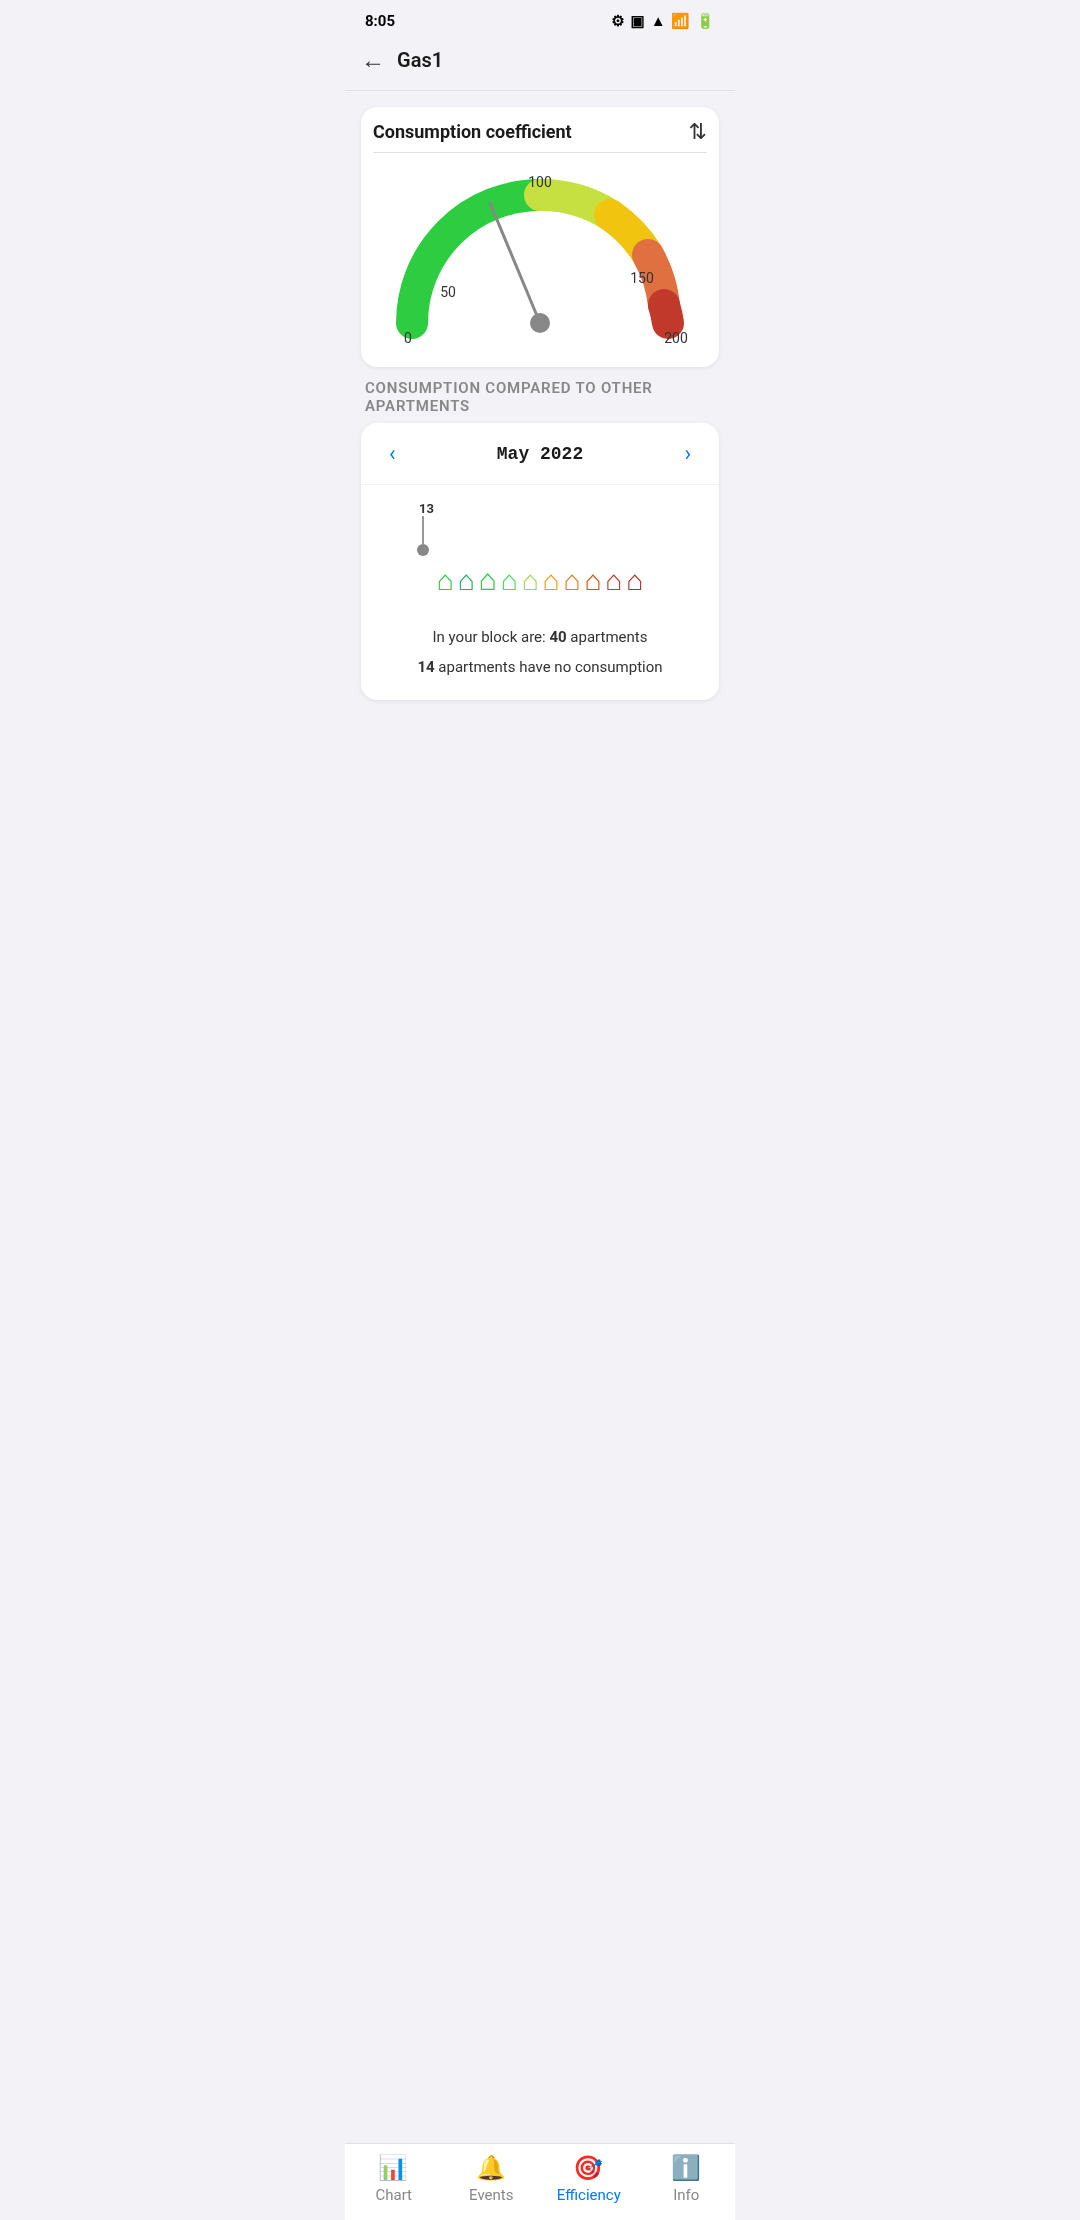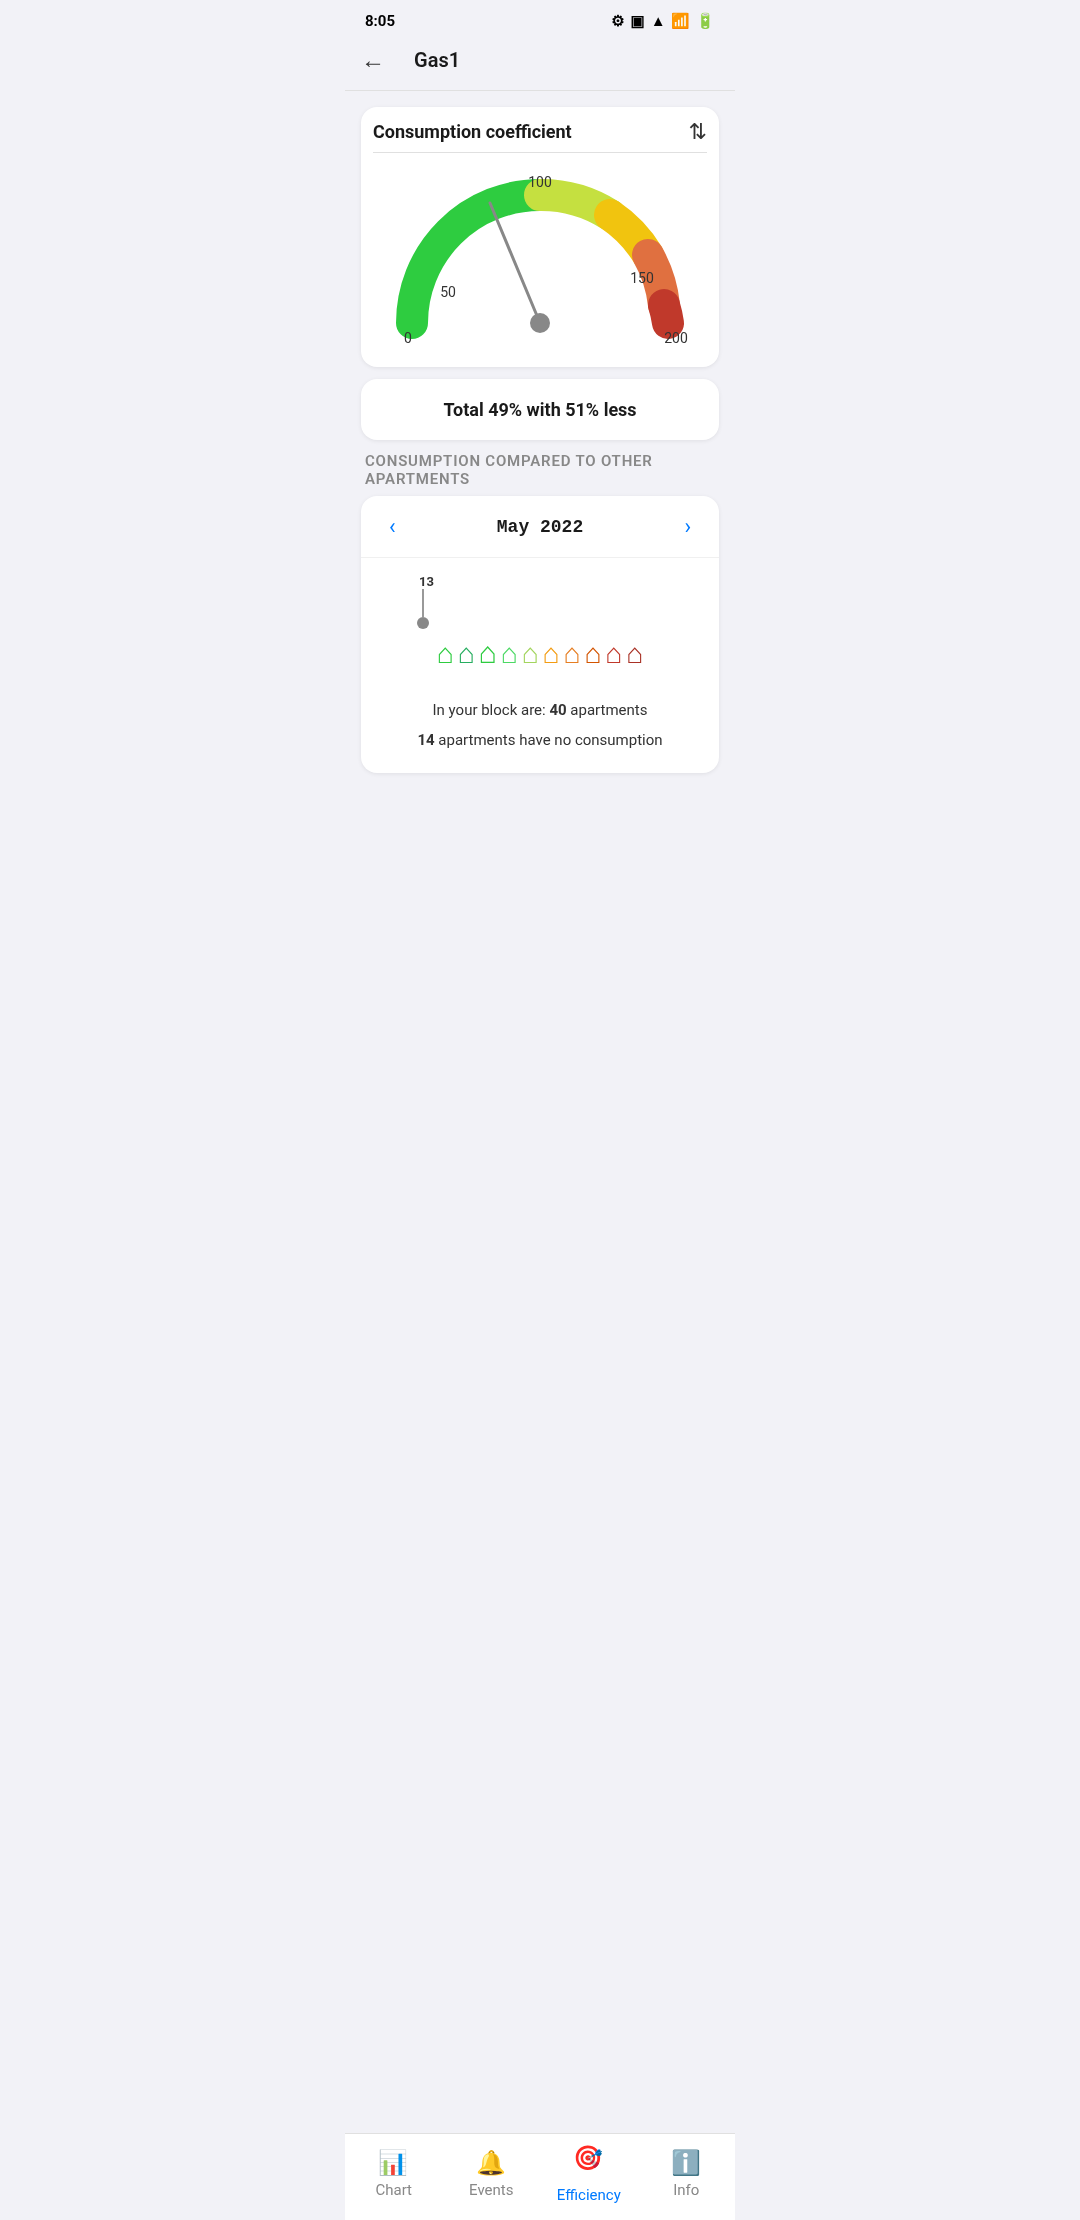--- a/index.html
+++ b/index.html
@@ -38,21 +38,20 @@
     .back-button {
       font-size: 24px;
       color: #333;
       cursor: pointer;
       margin-right: 12px;
     }
     .header-title {
       font-size: 20px;
       font-weight: 600;
       color: #1a1a1a;
-      margin-left: 17px;
     }
 
     
     .main-content {
       flex: 1;
       padding: 16px;
       overflow-y: auto;
       padding-bottom: 80px;
     }
 
@@ -200,21 +199,20 @@
     }
     .nav-icon {
       font-size: 24px;
     }
     .nav-label {
       font-size: 15px;
       color: #888;
     }
     .nav-item.active .nav-label {
       color: #007AFF;
-      margin-top: 10px;
     }
     .nav-item.active .nav-icon {
       color: #007AFF;
     }
 
     .divider-line {
       height: 1px;
       background: #e0e0e0;
       margin: 0 0 12px 0;
     }
@@ -270,23 +268,20 @@
 
         <text x="296" y="168" font-size="14" fill="#333" text-anchor="middle">200</text>
 
         <line x1="160" y1="148" x2="110" y2="28" stroke="#888" stroke-width="3" stroke-linecap="round"></line>
 
         <circle cx="160" cy="148" r="10" fill="#888"></circle>
       </svg>
     </div>
   </div>
 
-  <div class="total-card">
-    <span class="total-text">Total 49% with 51% less</span>
-  </div>
 
   <div class="section-label">CONSUMPTION COMPARED TO OTHER APARTMENTS</div>
 
   <div class="month-card">
     <div class="month-nav">
       <span class="month-nav-btn">‹</span>
       <span class="month-label">May 2022</span>
       <span class="month-nav-btn">›</span>
     </div>
 

